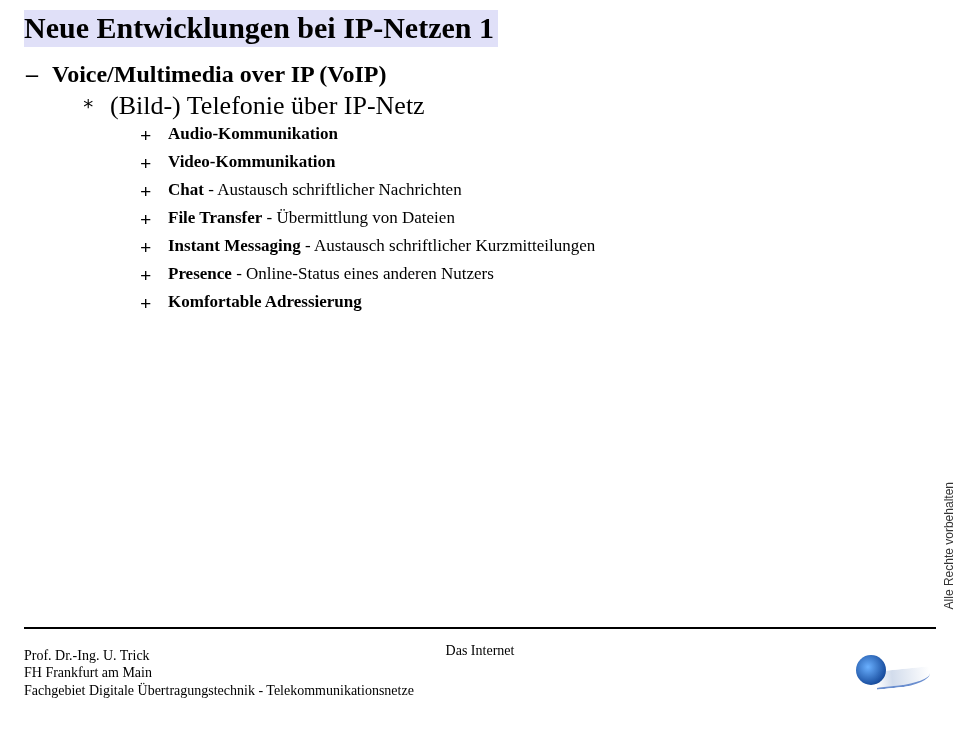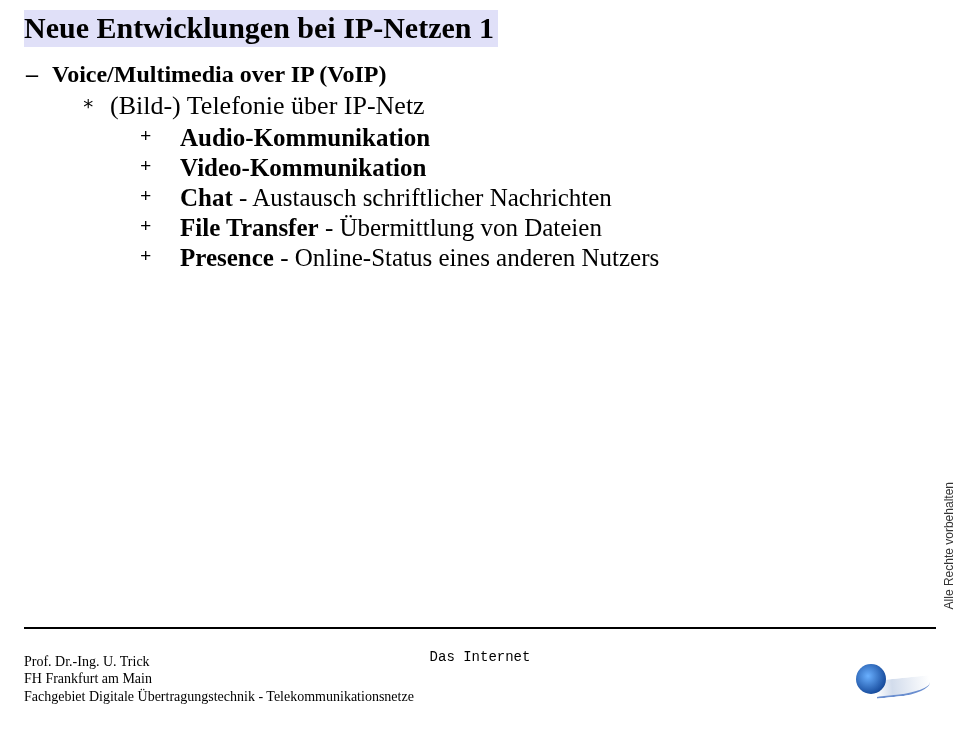--- a/index.html
+++ b/index.html
@@ -15,33 +15,33 @@
   }
   .content { margin-top: 14px; padding-left: 2px; }
   .lvl1 { margin-top: 8px; margin-bottom: 2px; }
   .lvl1 .dash { display: inline-block; width: 22px; font-size: 24px; font-weight: bold; }
   .lvl1 .txt { font-size: 24px; font-weight: bold; }
   .lvl2 { margin-left: 56px; margin-top: 3px; margin-bottom: 3px; }
   .lvl2 .ast { font-family: "Courier New", monospace; font-size: 20px; display: inline-block; width: 24px; vertical-align: top; line-height: 28px; }
   .lvl2 .txt { font-size: 26px; }
   .lvl3 { margin-left: 114px; margin-top: 2px; margin-bottom: 2px; }
   .lvl3 .plus { font-family: "Courier New", monospace; font-size: 19px; display: inline-block; width: 24px; vertical-align: top; line-height: 26px; }
-  .lvl3 .txt { font-size: 25px; margin-left: 12px; }
+  .lvl3 .txt { font-size: 17px; }
   .bold { font-weight: bold; }
   .sep-line {
     position: absolute; left: 24px; right: 24px; bottom: 100px;
     border-top: 2px solid #000;
   }
   .footer {
-    position: absolute; left: 24px; right: 24px; bottom: 24px;
-    display: flex; justify-content: space-between; align-items: center;
+    position: absolute; left: 24px; right: 24px; bottom: 30px;
+    display: flex; justify-content: space-between; align-items: flex-start;
     font-family: "Times New Roman", Times, serif;
   }
   .footer-left { font-size: 14px; line-height: 1.25; }
-  .footer-center { font-size: 14px; position: absolute; left: 50%; transform: translateX(-50%); bottom: 40px; font-family: Liberation Mono, monospace; }
+  .footer-center { font-size: 14px; position: absolute; left: 50%; transform: translateX(-50%); bottom: 40px; }
   .footer-right { width: 90px; height: 46px; position: relative; }
   .vtext {
     position: absolute; right: 4px; bottom: 120px;
     writing-mode: vertical-rl; transform: rotate(180deg);
     font-size: 12px; font-family: Arial, sans-serif; color: #333;
   }
   
   .logo-dot {
     position: absolute; width: 30px; height: 30px; border-radius: 50%;
     background: radial-gradient(circle at 40% 40%, #6ab0ff 0%, #1a4fa0 70%, #0a2a60 100%);
@@ -84,21 +84,29 @@
     <div class="lvl3">
       <span class="plus">+</span>
       <span class="txt"><span class="bold">Chat</span><span> - Austausch schriftlicher Nachrichten</span></span>
     </div>
     <div class="lvl3">
       <span class="plus">+</span>
       <span class="txt"><span class="bold">File Transfer</span><span> - Übermittlung von Dateien</span></span>
     </div>
     <div class="lvl3">
       <span class="plus">+</span>
+      <span class="txt"><span class="bold">Instant Messaging</span><span> - Austausch schriftlicher Kurzmitteilungen</span></span>
+    </div>
+    <div class="lvl3">
+      <span class="plus">+</span>
       <span class="txt"><span class="bold">Presence</span><span> - Online-Status eines anderen Nutzers</span></span>
+    </div>
+    <div class="lvl3">
+      <span class="plus">+</span>
+      <span class="txt"><span class="bold">Komfortable Adressierung</span><span></span></span>
     </div>
   </div>
 
   <div class="sep-line"></div>
 
   <div class="vtext">Alle Rechte vorbehalten</div>
 
   <div class="footer">
     <div class="footer-left">
       <div>Prof. Dr.-Ing. U. Trick</div>

